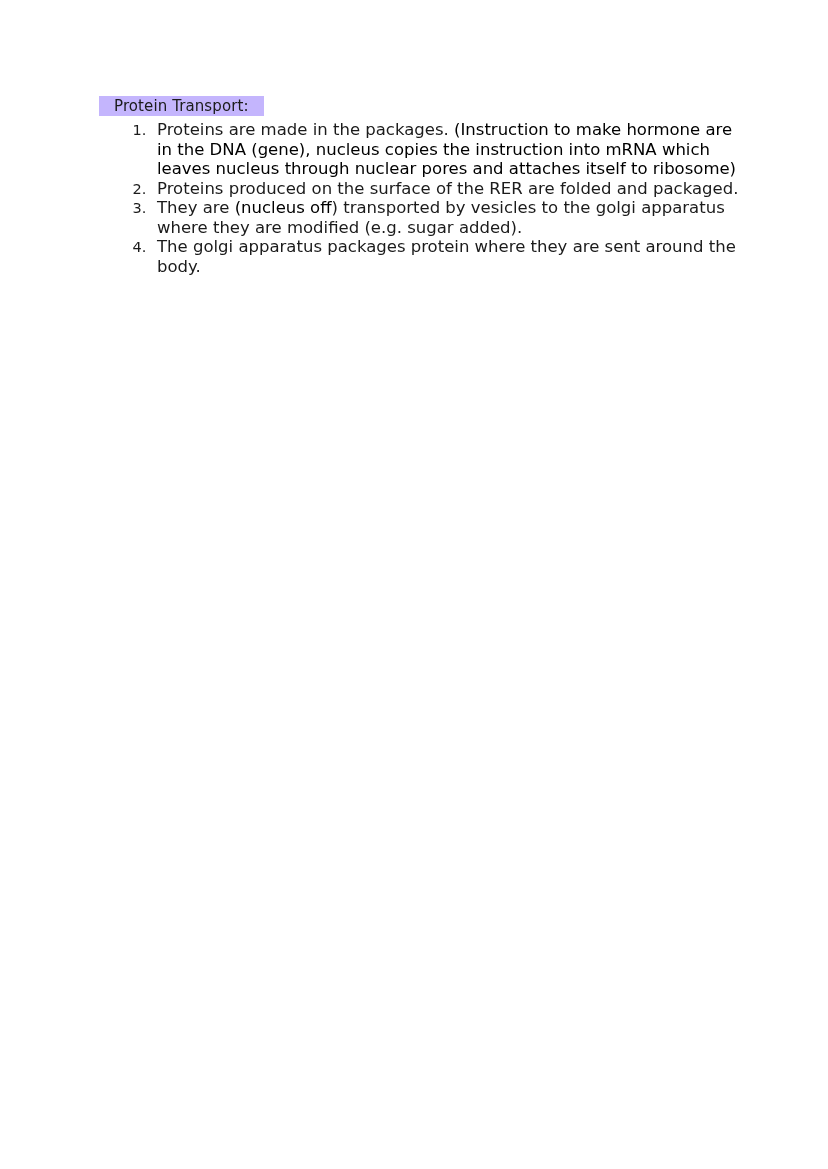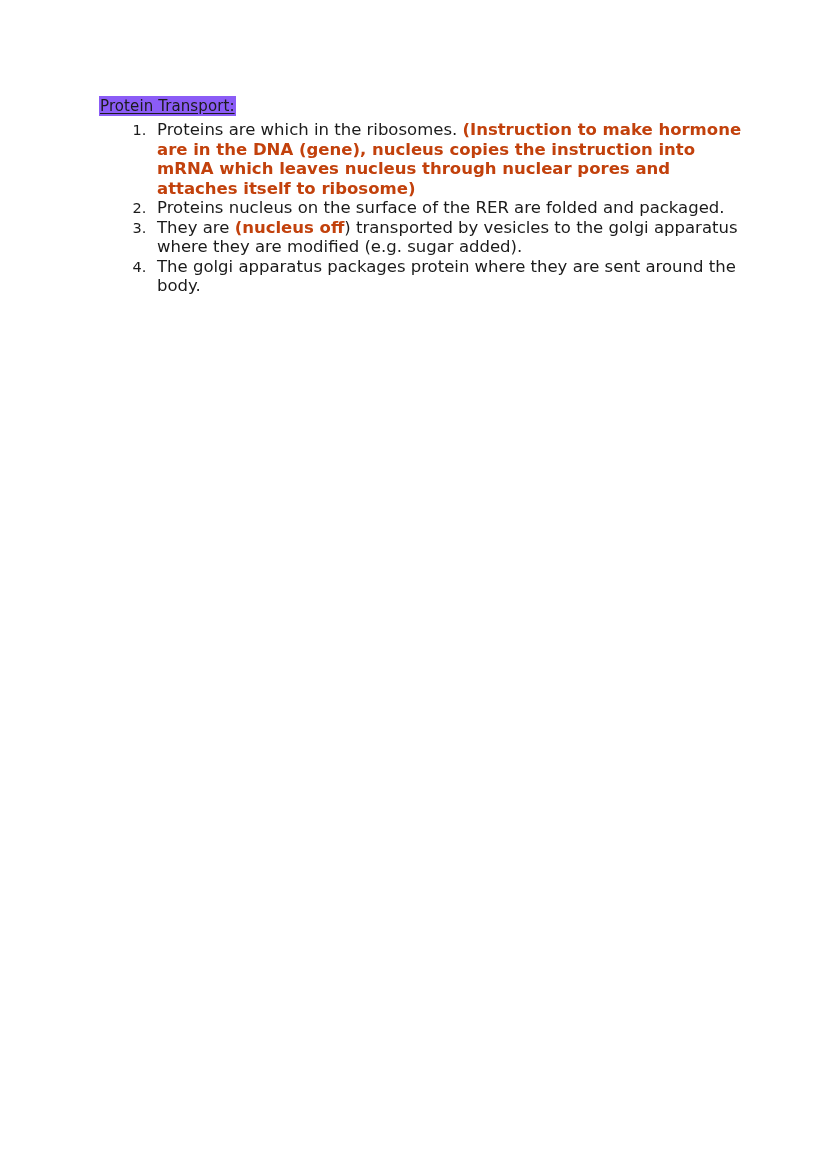--- a/index.html
+++ b/index.html
@@ -27,66 +27,65 @@
     position: absolute;
     left: 99px;
     top: 96px;
     width: 650px;
   }
   .heading {
     display: inline-block;
     font-size: 15px;
     line-height: 20px;
     color: #1b1b1b;
-    background: #8b5cf6;
-    padding: 0 1px;
-    text-decoration: underline;
+    background: #c4b5fd;
+    padding: 0 15px;
     text-underline-offset: 2px;
     letter-spacing: 0.1px;
   }
   ol.steps {
     margin: 4px 0 0 0;
     padding-left: 52px;
     list-style: decimal;
   }
   ol.steps > li {
     font-size: 16.5px;
     line-height: 19.5px;
     margin-bottom: 0px;
     padding-left: 6px;
     color: #1b1b1b;
   }
   ol.steps > li::marker {
     font-size: 14.5px;
     color: #1b1b1b;
   }
   .red {
-    color: #c2410c;
-    font-weight: bold;
+    color: #000000;
+    font-weight: normal;
   }
   .step-text {
     display: inline;
   }
 </style>
 </head>
 <body>
 
 <div class="page">
   <div class="doc-body">
 
     <div>
       <span class="heading">Protein Transport:</span>
     </div>
 
     <ol class="steps">
       <li>
-        <span class="step-text">Proteins are which in the ribosomes. </span><span class="red">(Instruction to make hormone are in the DNA (gene), nucleus copies the instruction into mRNA which leaves nucleus through nuclear pores and attaches itself to ribosome)</span><span class="step-text"></span>
+        <span class="step-text">Proteins are made in the packages. </span><span class="red">(Instruction to make hormone are in the DNA (gene), nucleus copies the instruction into mRNA which leaves nucleus through nuclear pores and attaches itself to ribosome)</span><span class="step-text"></span>
       </li>
       <li>
-        <span class="step-text">Proteins nucleus on the surface of the RER are folded and packaged.</span><span class="red"></span><span class="step-text"></span>
+        <span class="step-text">Proteins produced on the surface of the RER are folded and packaged.</span><span class="red"></span><span class="step-text"></span>
       </li>
       <li>
         <span class="step-text">They are </span><span class="red">(nucleus off</span><span class="step-text">) transported by vesicles to the golgi apparatus where they are modified (e.g. sugar added).</span>
       </li>
       <li>
         <span class="step-text">The golgi apparatus packages protein where they are sent around the body.</span><span class="red"></span><span class="step-text"></span>
       </li>
     </ol>
 
   </div>

